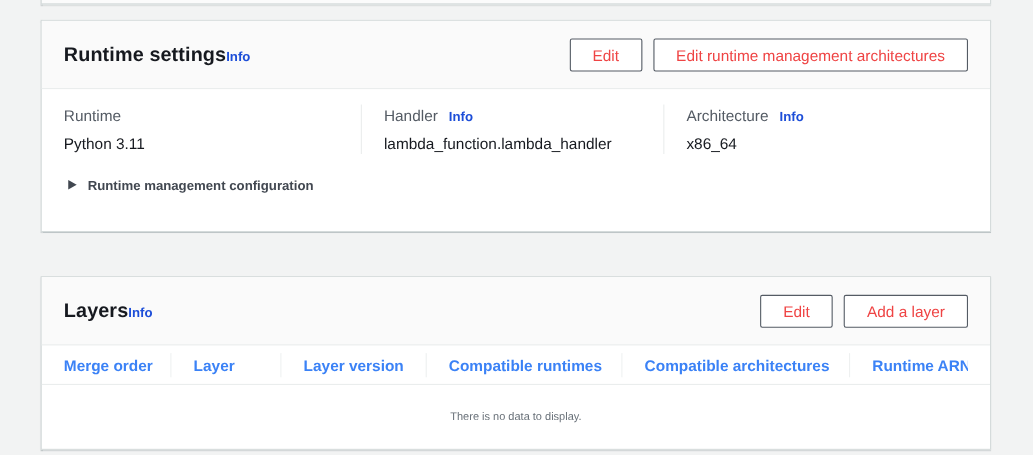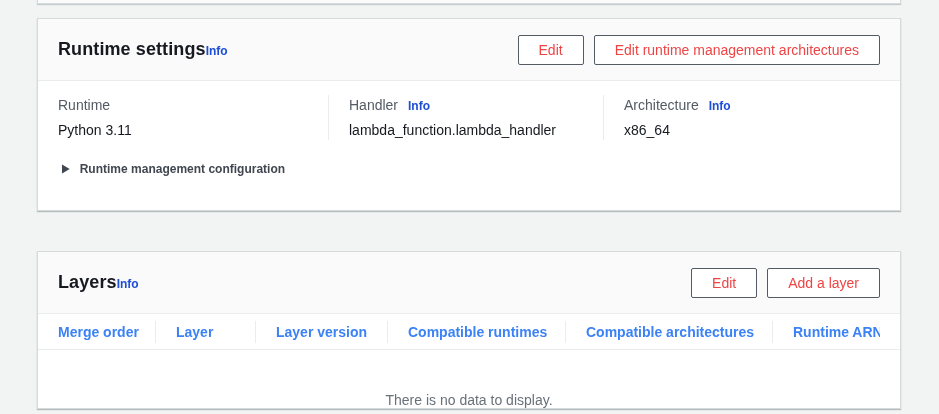--- a/index.html
+++ b/index.html
@@ -71,22 +71,22 @@
     content:""; position:absolute; right:0; top:50%; transform:translateY(-50%);
     width:1px; height:22px; background:#eaeded;
   }
   .th-0 { width:98px;  padding-left:0; }
   .th-1 { width:100px; }
   .th-2 { width:132px; }
   .th-3 { width:178px; }
   .th-4 { width:207px; }
   .th-5 { flex:1; }
   .empty-row {
-    height:58px; display:flex; align-items:flex-end; justify-content:center;
-    font-size:14px; color:#687078;
+    height:58px; display:flex; align-items:center; justify-content:center;
+    font-size:10px; color:#687078;
   }
 </style>
 </head>
 <body>
 
 <div class="prev-card-remnant"></div>
 
 <section class="card card-runtime">
   <div class="card-header">
     <div class="title-group">

